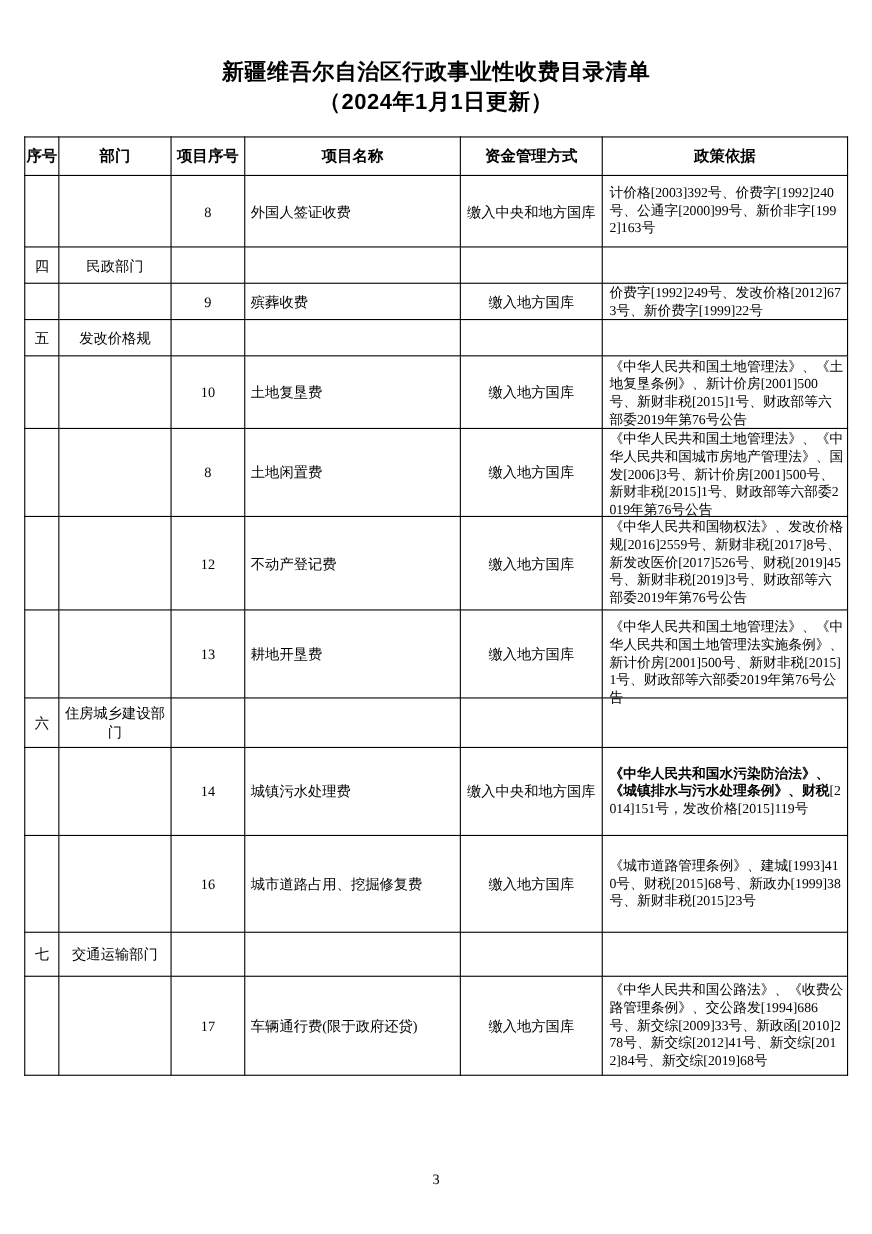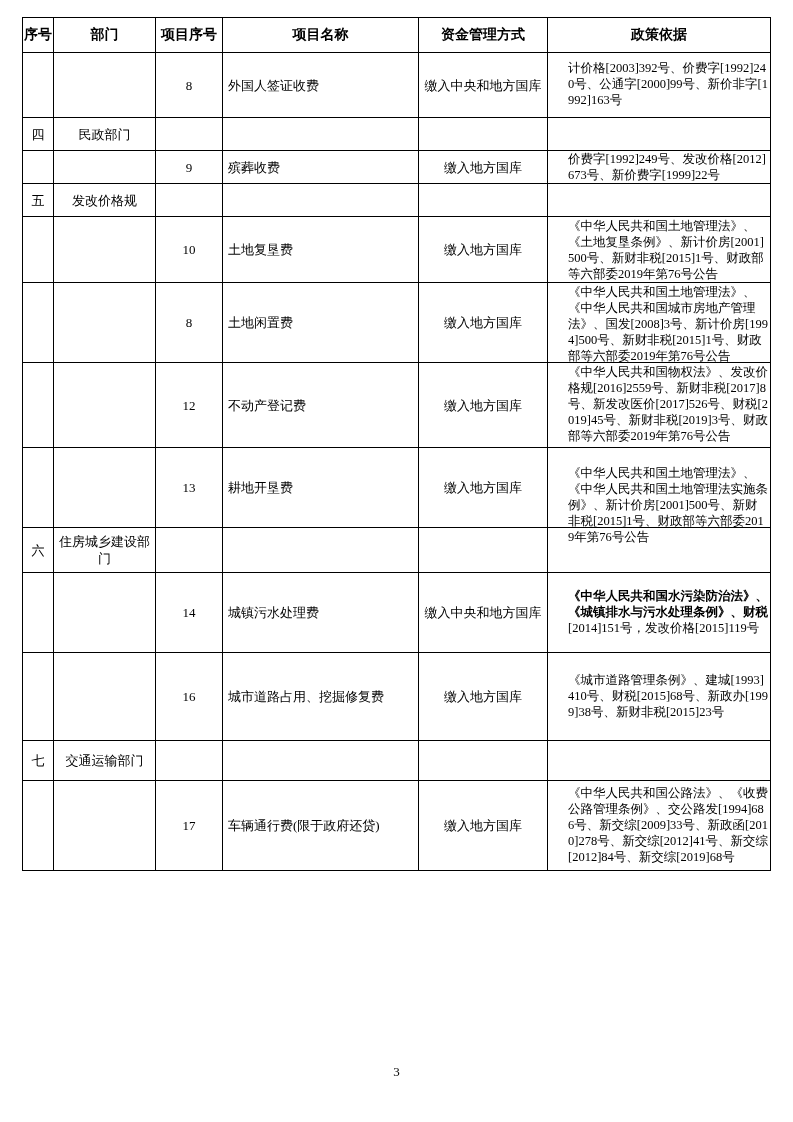--- a/index.html
+++ b/index.html
@@ -23,37 +23,41 @@
   }
   .fee-table th{
     font-family:"Liberation Sans","DejaVu Sans",sans-serif;
     font-weight:bold;font-size:14px;text-align:center;vertical-align:middle;
   }
   .fee-table td{font-size:13px;vertical-align:middle;line-height:17px;}
   td.c-center{text-align:center;}
   td.c-dept{text-align:center;padding:0 4px;}
   td.c-name{text-align:left;padding-left:5px;padding-right:3px;}
   td.c-policy{vertical-align:top;}
-  .pwrap{position:relative;margin:0 2px 0 20px;overflow:visible;}
+  .pwrap{position:relative;margin:0 2px 0 6px;overflow:visible;}
   .ptext{
     position:absolute;left:0;right:0;top:50%;transform:translateY(-50%);
     font-size:12.5px;line-height:16px;text-align:left;z-index:2;
     word-break:break-all;
   }
   .ptext .seg-bold{font-weight:bold;}
   .page-number{
     position:absolute;left:0;right:0;top:1064px;text-align:center;
     font-size:13px;
   }
 </style>
 </head>
 <body>
 
 <div class="page">
 
+  <div class="doc-title">
+    <div>新疆维吾尔自治区行政事业性收费目录清单</div>
+    <div>（2024年1月1日更新）</div>
+  </div>
 
   <table class="fee-table">
     <colgroup>
       <col style="width:31px">
         <col style="width:102px">
         <col style="width:67px">
       <col style="width:196px">
         <col style="width:129px">
         <col style="width:223px">
     </colgroup>
@@ -129,21 +133,21 @@
           </td>
         </tr>
         <tr style="height: 80px;">
           <td class="c-center"></td>
           <td class="c-dept"></td>
           <td class="c-center">8</td>
           <td class="c-name">土地闲置费</td>
           <td class="c-center">缴入地方国库</td>
           <td class="c-policy">
             <div class="pwrap" style="height: 77px;">
-              <div class="ptext" style="top: 1px; transform: none;"><span class="seg-normal">《中华人民共和国土地管理法》、《中华人民共和国城市房地产管理法》、国发[2008]3号、新计价房[1994]500号、新财非税[2015]1号、财政部等六部委2019年第76号公告</span></div>
+              <div class="ptext" style="top: 1px; transform: none;"><span class="seg-normal">《中华人民共和国土地管理法》、《中华人民共和国城市房地产管理法》、国发[2006]3号、新计价房[2001]500号、新财非税[2015]1号、财政部等六部委2019年第76号公告</span></div>
             </div>
           </td>
         </tr>
         <tr style="height: 85px;">
           <td class="c-center"></td>
           <td class="c-dept"></td>
           <td class="c-center">12</td>
           <td class="c-name">不动产登记费</td>
           <td class="c-center">缴入地方国库</td>
           <td class="c-policy">
@@ -153,21 +157,21 @@
           </td>
         </tr>
         <tr style="height: 80px;">
           <td class="c-center"></td>
           <td class="c-dept"></td>
           <td class="c-center">13</td>
           <td class="c-name">耕地开垦费</td>
           <td class="c-center">缴入地方国库</td>
           <td class="c-policy">
             <div class="pwrap" style="height: 77px;">
-              <div class="ptext" style="top: 17px; transform: none;"><span class="seg-normal">《中华人民共和国土地管理法》、《中华人民共和国土地管理法实施条例》、新计价房[2001]500号、新财非税[2015]1号、财政部等六部委2019年第76号公告</span></div>
+              <div class="ptext" style="top: 7px; transform: none;"><span class="seg-normal">《中华人民共和国土地管理法》、《中华人民共和国土地管理法实施条例》、新计价房[2001]500号、新财非税[2015]1号、财政部等六部委2019年第76号公告</span></div>
             </div>
           </td>
         </tr>
         <tr style="height: 45px;">
           <td class="c-center">六</td>
           <td class="c-dept">住房城乡建设部门</td>
           <td class="c-center"></td>
           <td class="c-name"></td>
           <td class="c-center"></td>
           <td class="c-policy">

